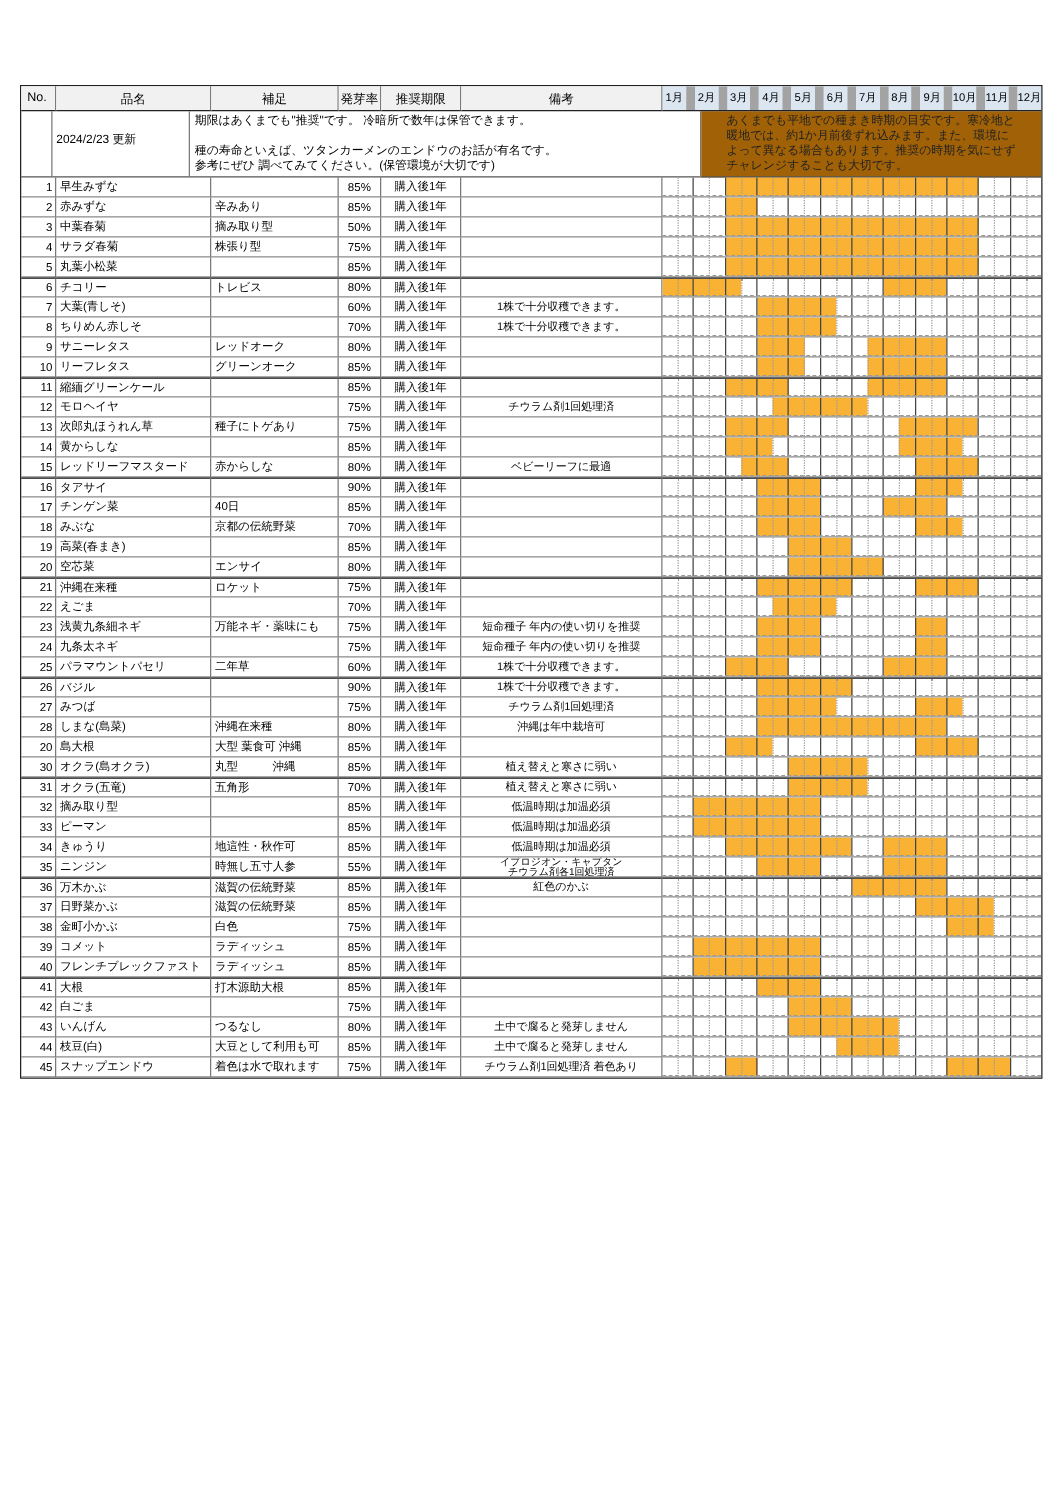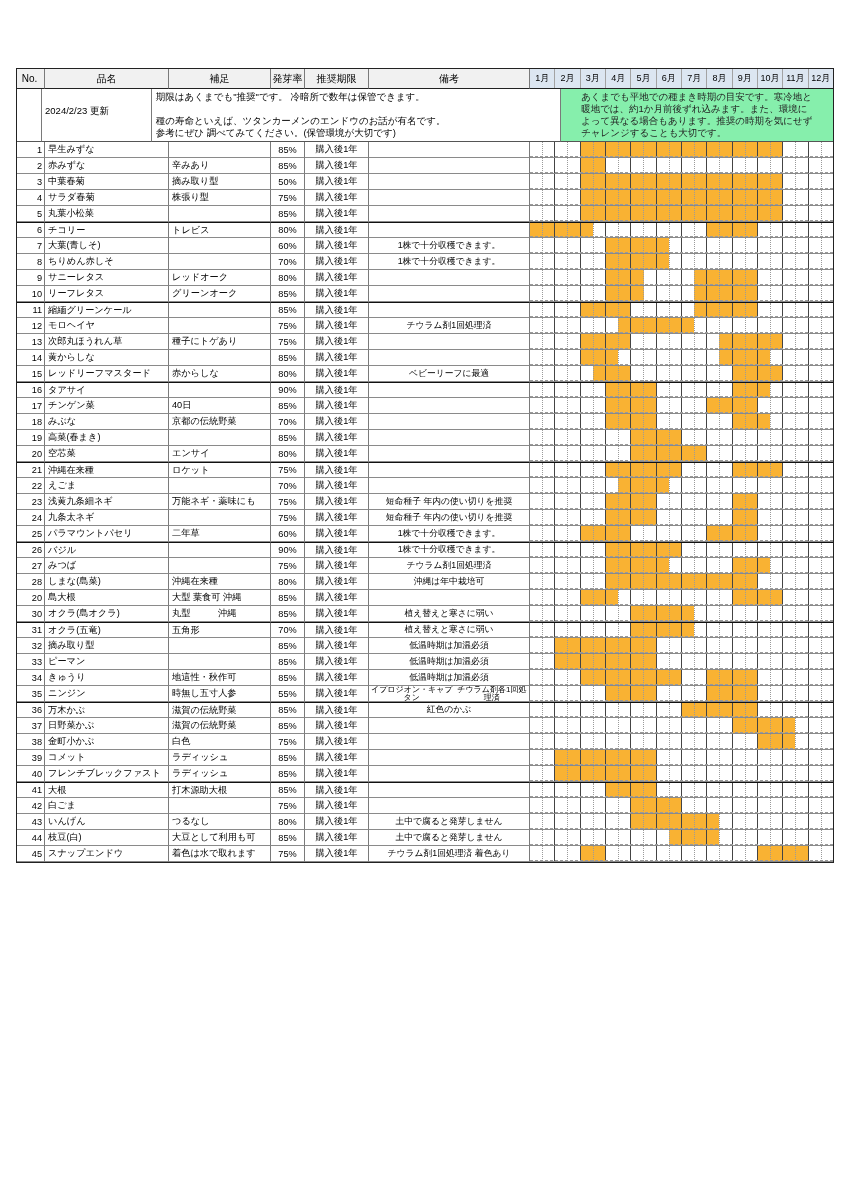--- a/index.html
+++ b/index.html
@@ -19,34 +19,34 @@
   .c-rate{width:34px;justify-content:center;}
   .c-per{width:64px;justify-content:center;}
   .c-rem{width:161px;justify-content:center;text-align:center;}
   .c-chart{width:303px;border-right:none;position:relative;padding:0;display:block;}
   
   .hdr .cell{height:20px;background:#f1f1f1;justify-content:center;font-size:10px;
              border-bottom:1.5px solid #222;padding-left:0;}
   .hdr .c-chart{background:transparent;border-bottom:1.5px solid #222;}
   .month-strip{display:flex;height:100%;}
   .month-cell-h{box-sizing:border-box;flex:1;display:flex;align-items:center;justify-content:center;
-    background:#dce6f1;border-right:1px solid #a3a3a3;font-size:9px;}
+    background:#dce6f1;border-right:7px solid #a3a3a3;font-size:9px;}
   .month-cell-h:last-child{border-right:none;}
   
   .noterow .cell{height:53px;font-size:9.5px;border-bottom:1px solid #555;}
   .noterow .c-name{align-items:flex-start;padding-top:16px;}
   .note-left{width:463px;padding:2px 4px;display:block;white-space:normal;line-height:12px;font-size:9.5px;}
   .note-left .ln{display:block;}
-  .note-right{width:303px;background:#86efac;display:block;white-space:normal;border-right:none;
+  .note-right{width:303px;background:#a16207;display:block;white-space:normal;border-right:none;
               padding:2px 20px;line-height:12px;font-size:9.5px;color:#222;}
   
   .data .cell{height:16px;font-size:9.2px;}
   .data .c-rem{font-size:8.8px;}
   .two-line{line-height:8px;font-size:8px !important;text-align:center;white-space:normal;
-            display:flex;justify-content:center;}
+            display:flex;flex-direction:column;justify-content:center;}
   .thick-top .cell{border-top:1px solid #111;}
   
   .grid{position:absolute;inset:0;display:flex;z-index:2;}
   .mcell{box-sizing:border-box;flex:1;border-right:1px solid #444;position:relative;}
   .mcell:last-child{border-right:none;}
   .mcell::after{content:"";position:absolute;left:50%;top:0;bottom:0;border-left:1px dotted #9a9a9a;}
   .rowline{position:absolute;left:0;right:0;bottom:0;border-bottom:1px dashed #9a9a9a;z-index:3;}
   .bar{position:absolute;top:0;bottom:0;z-index:1;}
 </style>
 </head>

